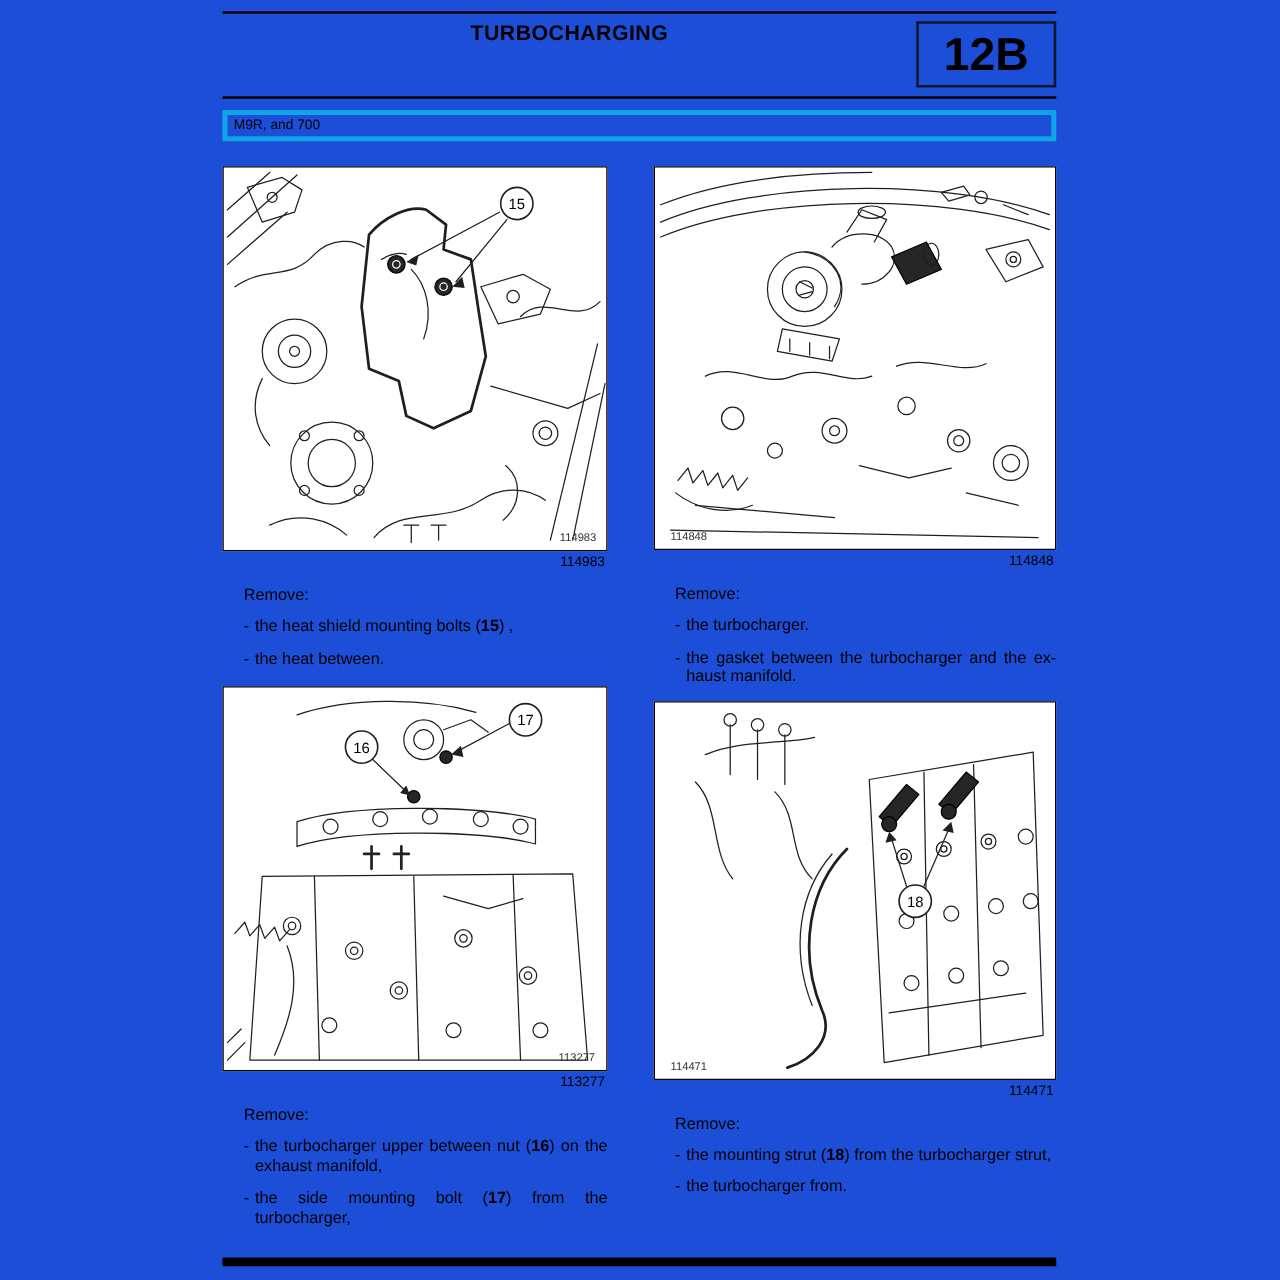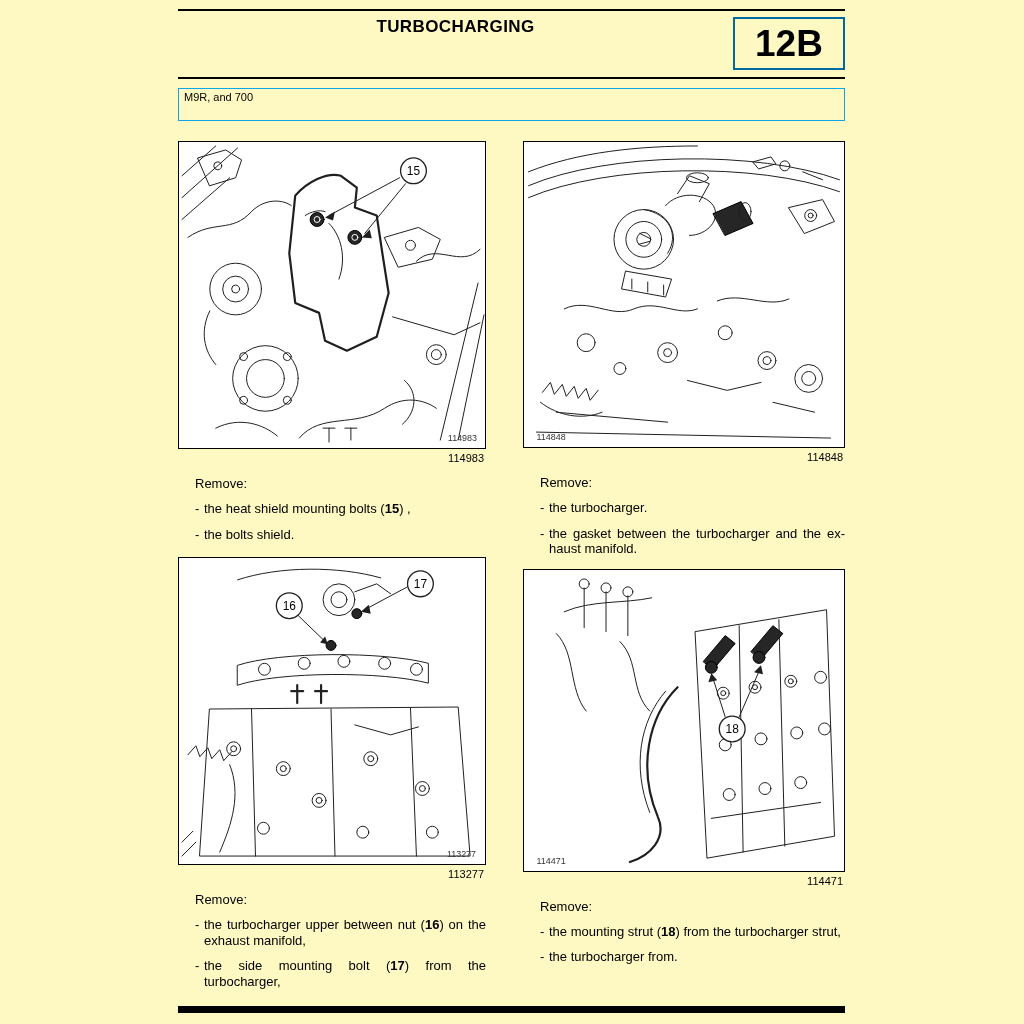--- a/index.html
+++ b/index.html
@@ -1,27 +1,27 @@
 <!DOCTYPE html>
 <html><head>
 <meta charset="utf-8">
 <style>
   * { margin:0; padding:0; box-sizing:border-box; }
   html,body { background:#fff; }
   body { width:1024px; height:1024px; font-family:"Liberation Sans", sans-serif; color:#000; }
-  .page { position:relative; width:1024px; height:1024px; background:#fef9c3; overflow:hidden; }
+  .page { position:relative; width:1024px; height:1024px; background:#1d4ed8; overflow:hidden; }
   .content { position:absolute; left:178px; top:0; width:667px; }
   .rule { height:2px; background:#000; }
   .top-rule { margin-top:9px; }
   .header-row { display:flex; align-items:flex-start; height:66px; }
   .titles { flex:1; text-align:center; padding-top:6px; }
   .title { font-size:17px; font-weight:bold; letter-spacing:.4px; }
   .subtitle { font-size:15px; font-weight:bold; margin-top:10px; }
-  .section-box { width:112px; height:53px; border:2px solid #0369a1; margin-top:6px; display:flex; align-items:center; justify-content:center; font-size:37px; font-weight:bold; }
-  .model-banner { border:1px solid #0ea5e9; margin-top:9px; min-height:19px; font-size:11px; padding:2px 5px 17px; }
+  .section-box { width:112px; height:53px; border:2px solid #0f172a; margin-top:6px; display:flex; align-items:center; justify-content:center; font-size:37px; font-weight:bold; }
+  .model-banner { border:4px solid #0ea5e9; margin-top:9px; min-height:19px; font-size:11px; padding:2px 5px 3px; }
   .columns { display:flex; gap:37px; margin-top:20px; }
   .col-left { width:308px; flex:none; }
   .col-right { width:322px; flex:none; }
   .figure { border:1px solid #000; background:#fff; position:relative; overflow:hidden; }
   .figure svg { display:block; width:100%; height:100%; }
   .fig-1 { height:308px; } .fig-2 { height:308px; margin-top:15px; }
   .fig-3 { height:307px; } .fig-4 { height:303px; margin-top:12px; }
   .fig-ref { font-size:11px; text-align:right; margin:3px 2px 0 0; }
   .remove-block { margin-top:12px; padding-left:17px; font-size:13px; }
   .remove-label { margin-bottom:10px; }
@@ -118,21 +118,21 @@
         <div class="fig-ref">114983</div>
 
         <div class="remove-block">
           <div class="remove-label">Remove:</div>
           <div class="item">
             <span class="bullet">-</span>
             <span class="item-text"><span>the heat shield mounting bolts (</span><b>15</b><span>) ,</span></span>
           </div>
           <div class="item">
             <span class="bullet">-</span>
-            <span class="item-text"><span>the bolts shield.</span><b></b><span></span></span>
+            <span class="item-text"><span>the heat between.</span><b></b><span></span></span>
           </div>
         </div>
 
 
         <div class="figure fig-2">
           <svg viewBox="0 0 306 308" class="art">
             <path d="M58,22 C100,8 160,8 202,20"></path>
             <circle cx="160" cy="42" r="16"></circle>
               <circle cx="160" cy="42" r="8"></circle>
             <path d="M176,34 l22,-8 l14,10"></path>

